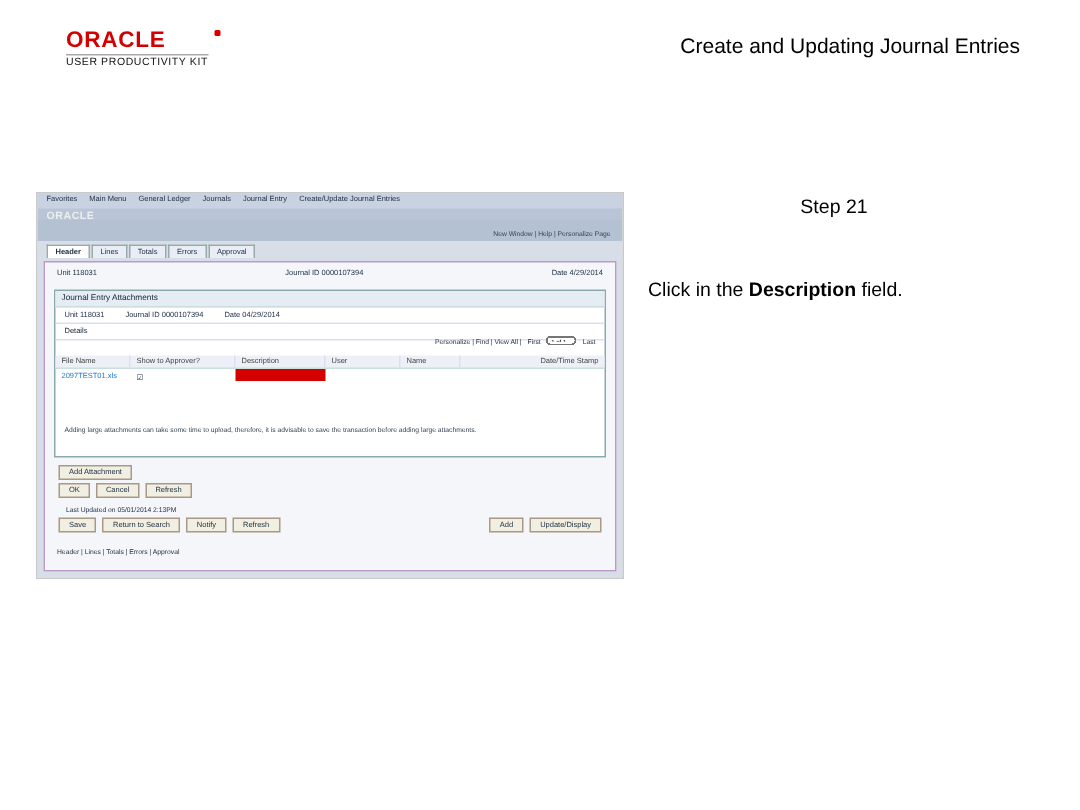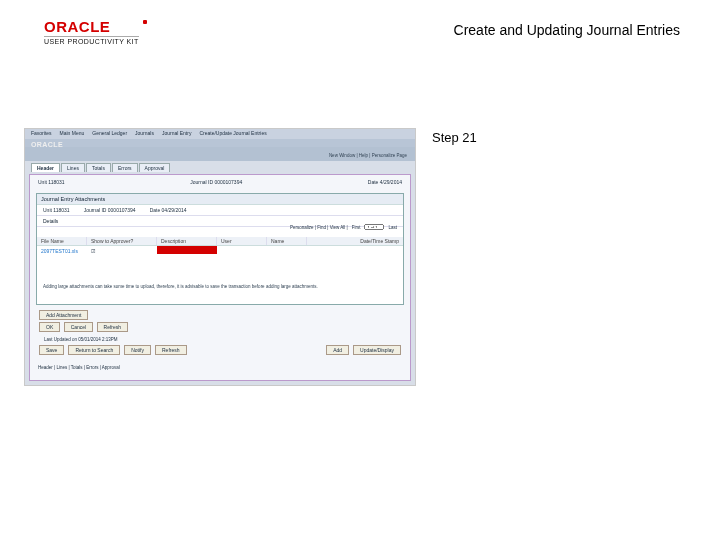--- a/index.html
+++ b/index.html
@@ -164,21 +164,21 @@
   .ss-bottom-btns .spacer { flex: 1; }
   .ss-footer {
     position: absolute; bottom: 10px; left: 8px;
     font-size: 4.5px; color: #234;
   }
   .instructions {
     flex: 1;
     padding-top: 2px;
     font-size: 13px;
   }
-  .step-label { margin-bottom: 40px; }
+  .step-label { margin-bottom: 40px; text-align: center; }
   .desc-bold { font-weight: bold; }
 </style>
 </head>
 <body>
 
 <div class="header">
   <div class="logo-block">
     <span class="oracle-logo">ORACLE</span>
     <span class="upk">USER PRODUCTIVITY KIT</span>
   </div>
@@ -260,14 +260,17 @@
         <span class="spacer"></span>
         <span class="ss-btn">Add</span>
         <span class="ss-btn">Update/Display</span>
       </div>
       <div class="ss-footer">Header | Lines | Totals | Errors | Approval</div>
     </div>
   </div>
 
   <div class="instructions">
     <div class="step-label">Step 21</div>
+    <div>
+      <span>Click in the </span><span class="desc-bold">Description</span><span> field.</span>
+    </div>
   </div>
 </div>
 
 </body></html>

